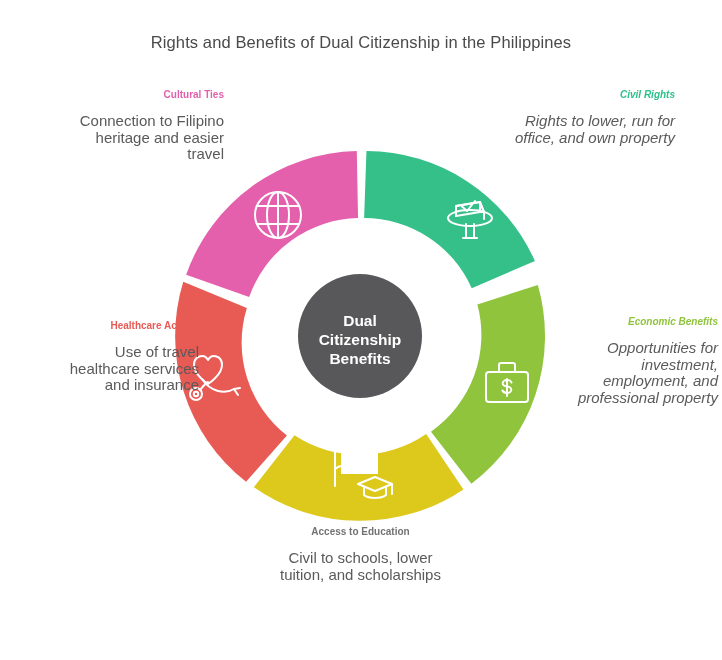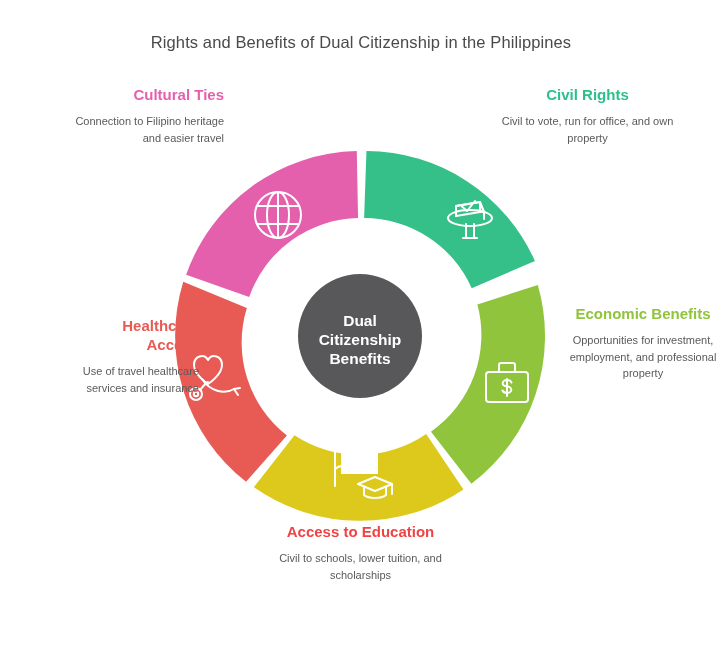--- a/index.html
+++ b/index.html
@@ -43,38 +43,38 @@
     height: 400px;
   }
   #wheel svg { display: block; }
 
   
   .label-block {
     position: absolute;
   }
   .label-title {
     font-weight: bold;
-    font-size: 15px;
+    font-size: 10px;
     line-height: 19px;
     margin: 0 0 9px 0;
   }
   .label-desc {
-    font-size: 11px;
+    font-size: 15px;
     line-height: 16.5px;
     color: #5a5a5a;
     margin: 0;
   }
 
   .align-right { text-align: right; }
-  .align-left  { text-align: center;  }
+  .align-left  { text-align: right; font-style: italic;  }
   .align-center{ text-align: center;}
 
   #label-cultural  { left: 62px;  top: 85px;  width: 162px; }
   #label-civil     { left: 500px; top: 85px;  width: 175px; }
-  #label-economic  { left: 568px; top: 304px; width: 150px; }
+  #label-economic  { left: 568px; top: 312px; width: 150px; }
   #label-education { left: 268px; top: 522px; width: 185px; }
   #label-healthcare{ left: 22px;  top: 316px; width: 132px; margin-left: 45px; }
 </style>
 </head>
 <body>
 
 <div id="stage">
 
   <div id="page-title">Rights and Benefits of Dual Citizenship in the Philippines</div>
 
@@ -304,30 +304,30 @@
     </svg>
   </div>
 
   <div class="label-block align-right" id="label-cultural">
     <div class="label-title" style="color:#e45fac">Cultural Ties</div>
     <div class="label-desc">Connection to Filipino heritage and easier travel</div>
   </div>
 
   <div class="label-block align-left" id="label-civil">
     <div class="label-title" style="color:#2cc08a">Civil Rights</div>
-    <div class="label-desc">Civil to vote, run for office, and own property</div>
+    <div class="label-desc">Rights to lower, run for office, and own property</div>
   </div>
 
   <div class="label-block align-left" id="label-economic">
     <div class="label-title" style="color:#8fc43c">Economic Benefits</div>
     <div class="label-desc">Opportunities for investment, employment, and professional property</div>
   </div>
 
   <div class="label-block align-center" id="label-education">
-    <div class="label-title" style="color:#ef4444">Access to Education</div>
+    <div class="label-title" style="color:#737373">Access to Education</div>
     <div class="label-desc">Civil to schools, lower tuition, and scholarships</div>
   </div>
 
   <div class="label-block align-right" id="label-healthcare">
     <div class="label-title" style="color:#e85b55">Healthcare Access</div>
     <div class="label-desc">Use of travel healthcare services and insurance</div>
   </div>
 
 </div>
 

